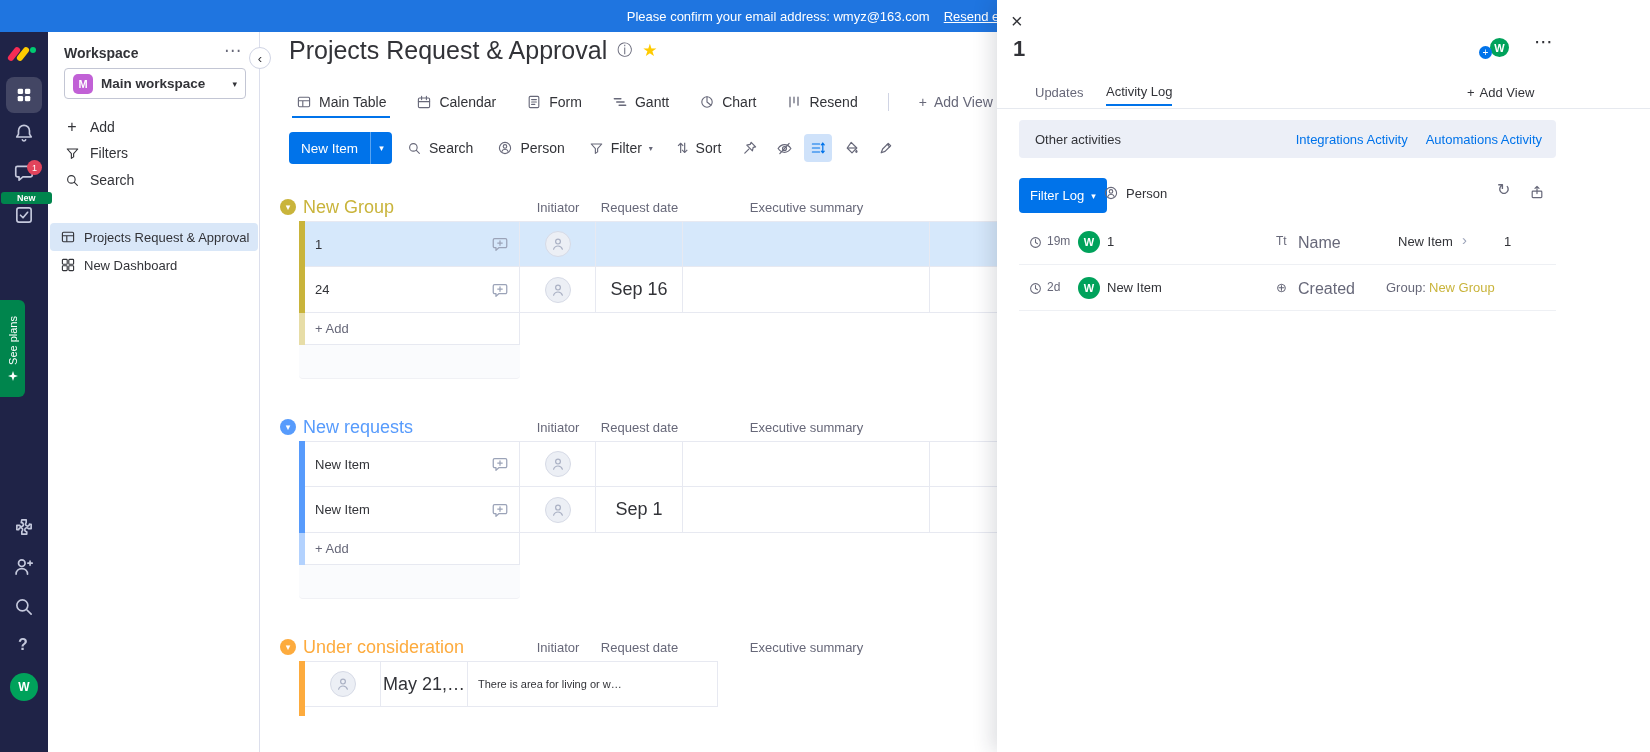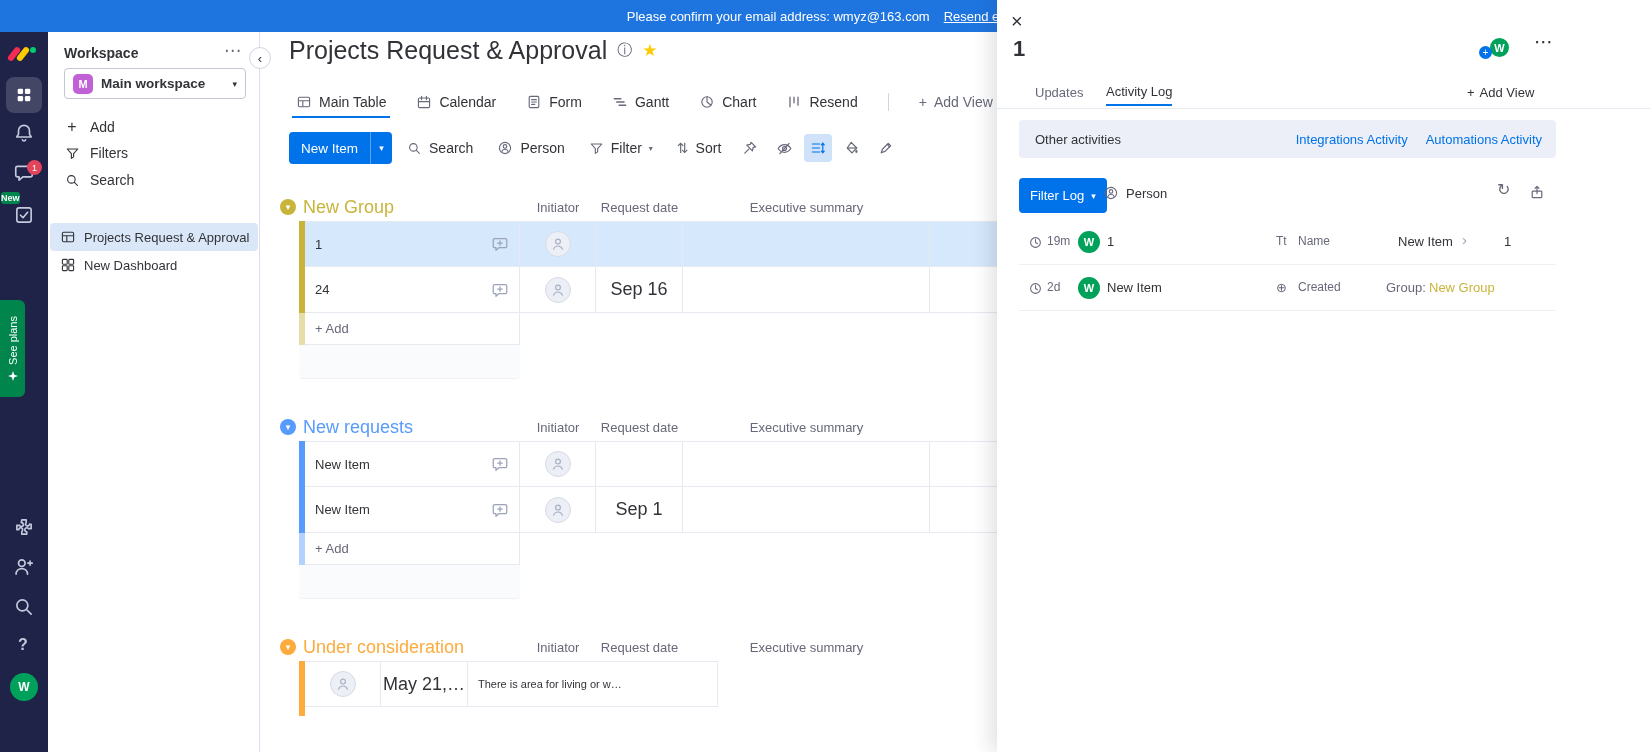--- a/index.html
+++ b/index.html
@@ -15,21 +15,21 @@
   #banner .link{color:#fff;text-decoration:underline;cursor:pointer}
 
   
   #app-sidebar{left:0;top:32px;width:48px;height:720px;background:#1f2347;z-index:20}
   .sic{position:absolute;left:13px;color:#c5c9dd;cursor:pointer}
   .apps-btn{position:absolute;left:6px;top:45px;width:36px;height:36px;border-radius:8px;
             background:rgba(255,255,255,.16);display:flex;align-items:center;justify-content:center;color:#fff;cursor:pointer}
   .badge{position:absolute;left:27px;top:128px;min-width:15px;height:15px;border-radius:8px;background:#e2445c;
          color:#fff;font-size:9px;display:flex;align-items:center;justify-content:center;padding:0 3px;z-index:2}
   .new-pill{position:absolute;left:1px;top:160px;background:#00854d;color:#fff;font-size:9px;font-weight:700;
-            padding:1px 0;border-radius:3px;z-index:2}
+            padding:1px 16px;border-radius:3px;z-index:2}
   #see-plans{position:absolute;left:0;top:268px;width:25px;height:97px;background:#00854d;border-radius:0 6px 6px 0;
              display:flex;flex-direction:column;align-items:center;justify-content:center;gap:7px;cursor:pointer;z-index:3}
   #see-plans .vtext{writing-mode:vertical-rl;transform:rotate(180deg);color:#fff;font-size:11px}
   .help-glyph{font-size:16px;font-weight:700;color:#c5c9dd}
   .wav{border-radius:50%;color:#fff;display:flex;align-items:center;justify-content:center;font-weight:700}
 
   
   #ws-panel{left:48px;top:32px;width:212px;height:720px;background:#fff;border-right:1px solid #dcdfec;z-index:10}
   #ws-title{position:absolute;left:16px;top:13px;font-size:14px;font-weight:700}
   #ws-dots{position:absolute;left:176px;top:8px;font-size:17px;color:#676879;cursor:pointer}
@@ -120,21 +120,21 @@
                font-size:13px;color:#323338;cursor:pointer}
   #person-chip svg{color:#676879}
   #ip-refresh{position:absolute;left:500px;top:182px;font-size:16px;color:#676879;cursor:pointer;line-height:1}
   #ip-export{position:absolute;left:532px;top:184px;color:#676879;cursor:pointer}
   .act{position:absolute;left:22px;width:537px;height:46px;border-bottom:1px solid #eef0f4}
   .act .clock{position:absolute;left:10px;top:17px;color:#676879}
   .act .time{position:absolute;left:28px;top:15px;font-size:12px;color:#676879}
   .act .avw{position:absolute;left:59px;top:12px;width:22px;height:22px;font-size:11px}
   .act .item{position:absolute;left:88px;top:15px;font-size:13px;cursor:pointer}
   .act .ficon{position:absolute;left:257px;top:15px;font-size:12px;color:#676879;font-weight:500}
-  .act .fname{position:absolute;left:279px;top:15px;font-size:12px;color:#676879}
+  .act .fname{position:absolute;left:279px;top:15px;font-size:16px;color:#676879}
   .act .from{position:absolute;left:379px;top:15px;font-size:13px;cursor:pointer}
   .act .arrow{position:absolute;left:443px;top:12px;font-size:15px;color:#9ba3b8}
   .act .to{position:absolute;left:485px;top:15px;font-size:13px;cursor:pointer}
   .act .glabel{position:absolute;left:367px;top:15px;font-size:13px;color:#676879}
   .act .gname{position:absolute;left:410px;top:15px;font-size:13px;cursor:pointer}
 </style>
 </head>
 <body>
 
 <div id="root">

